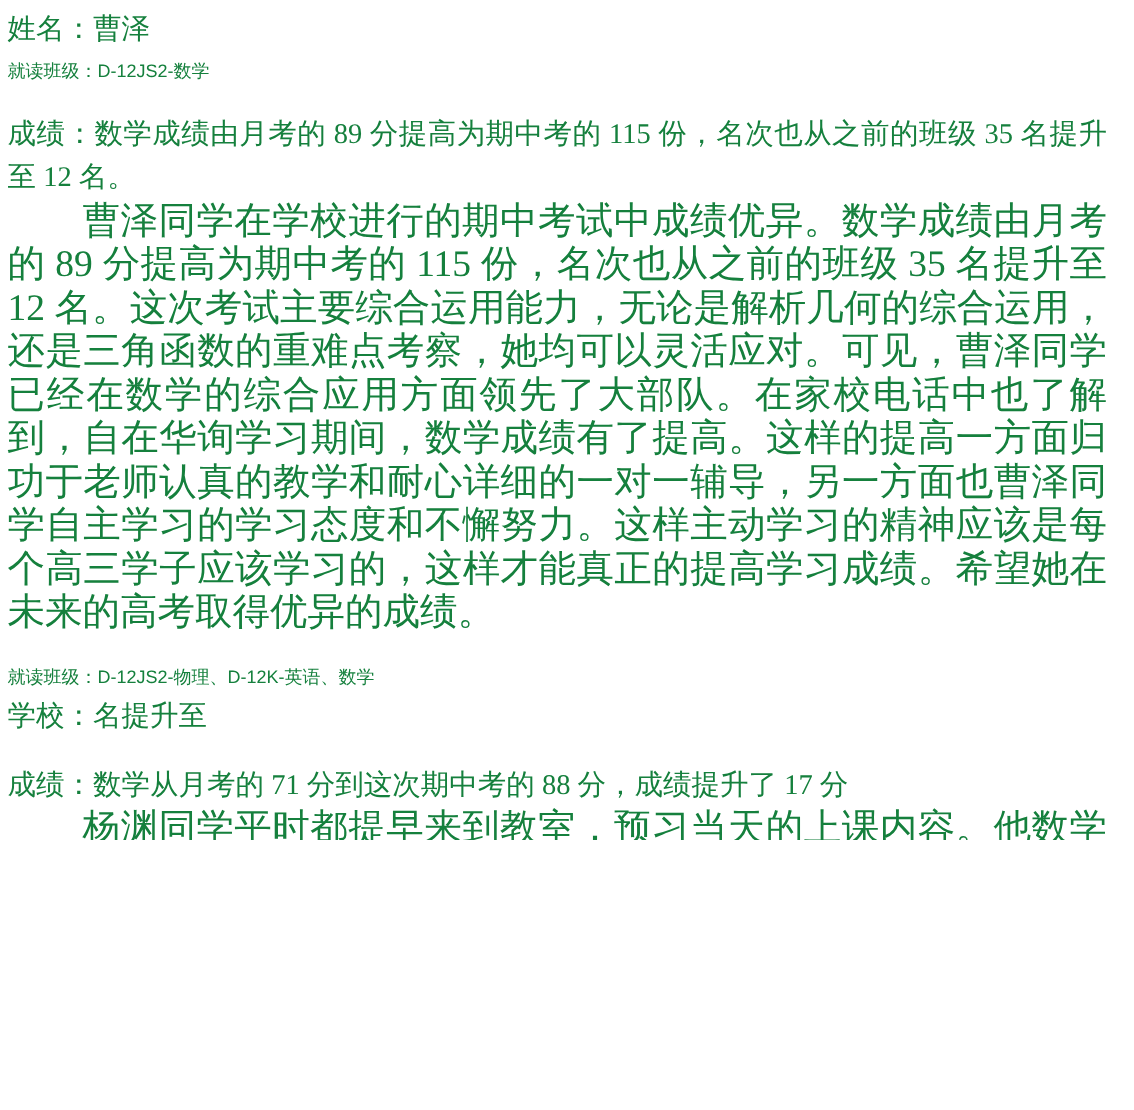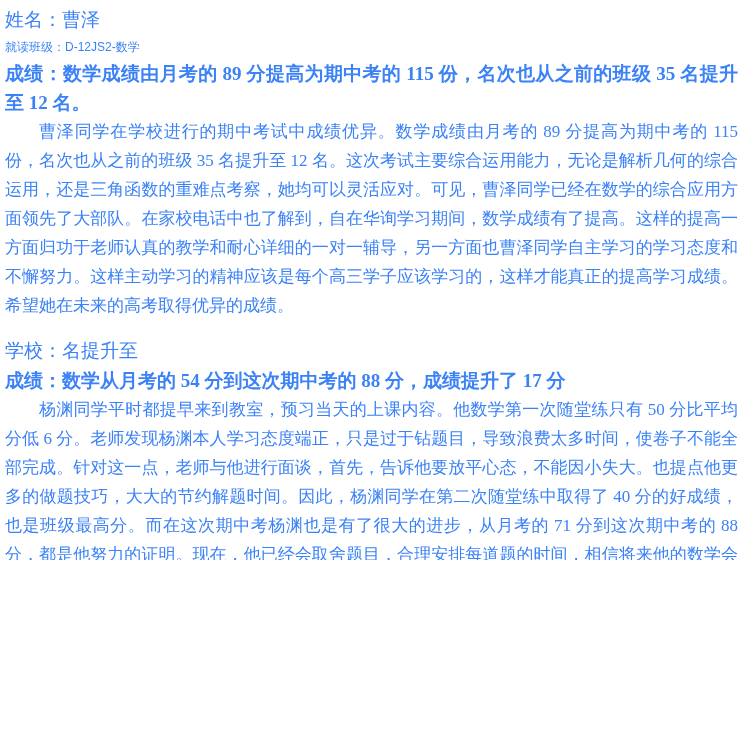--- a/index.html
+++ b/index.html
@@ -7,42 +7,43 @@
     padding: 0;
     background: #ffffff;
   }
   .page {
     width: 756px;
     height: 560px;
     box-sizing: border-box;
     padding: 5px 18px 0 5px;
     overflow: hidden;
     background: #ffffff;
-    color: #3b82f6;
+    color: #15803d;
     font-family: "Liberation Serif", "DejaVu Serif", serif;
   }
   .meta-line {
     font-size: 19px;
     line-height: 30px;
     white-space: nowrap;
   }
   .class-line {
     font-size: 12px;
     line-height: 24px;
     font-family: "Liberation Sans", "DejaVu Sans", "Liberation Serif", sans-serif;
     white-space: nowrap;
   }
   .score-line {
     font-size: 19px;
     line-height: 29px;
-    font-weight: bold;
+    font-weight: normal;
     text-align: justify;
+    margin-top: 16px;
   }
   .para {
-    font-size: 17px;
+    font-size: 25px;
     line-height: 29px;
     text-align: justify;
     text-indent: 2em;
     margin: 0;
   }
   .label { display: inline; }
   .value { display: inline; }
   .student-section { margin: 0; }
   .section-gap { margin-top: 16px; }
 </style>
@@ -52,18 +53,19 @@
 <div class="page">
 
   <div class="student-section">
     <div class="meta-line"><span class="label">姓名：</span><span class="value">曹泽</span></div>
     <div class="class-line"><span class="label">就读班级：</span><span class="value">D-12JS2-数学</span></div>
     <div class="score-line"><span class="label">成绩：</span><span class="value">数学成绩由月考的 89 分提高为期中考的 115 份，名次也从之前的班级 35 名提升至 12 名。</span></div>
     <p class="para">曹泽同学在学校进行的期中考试中成绩优异。数学成绩由月考的 89 分提高为期中考的 115 份，名次也从之前的班级 35 名提升至 12 名。这次考试主要综合运用能力，无论是解析几何的综合运用，还是三角函数的重难点考察，她均可以灵活应对。可见，曹泽同学已经在数学的综合应用方面领先了大部队。在家校电话中也了解到，自在华询学习期间，数学成绩有了提高。这样的提高一方面归功于老师认真的教学和耐心详细的一对一辅导，另一方面也曹泽同学自主学习的学习态度和不懈努力。这样主动学习的精神应该是每个高三学子应该学习的，这样才能真正的提高学习成绩。希望她在未来的高考取得优异的成绩。</p>
   </div>
 
   <div class="student-section section-gap">
+    <div class="class-line"><span class="label">就读班级：</span><span class="value">D-12JS2-物理、D-12K-英语、数学</span></div>
     <div class="meta-line"><span class="label">学校：</span><span class="value">名提升至</span></div>
-    <div class="score-line"><span class="label">成绩：</span><span class="value">数学从月考的 54 分到这次期中考的 88 分，成绩提升了 17 分</span></div>
+    <div class="score-line"><span class="label">成绩：</span><span class="value">数学从月考的 71 分到这次期中考的 88 分，成绩提升了 17 分</span></div>
     <p class="para">杨渊同学平时都提早来到教室，预习当天的上课内容。他数学第一次随堂练只有 50 分比平均分低 6 分。老师发现杨渊本人学习态度端正，只是过于钻题目，导致浪费太多时间，使卷子不能全部完成。针对这一点，老师与他进行面谈，首先，告诉他要放平心态，不能因小失大。也提点他更多的做题技巧，大大的节约解题时间。因此，杨渊同学在第二次随堂练中取得了 40 分的好成绩，也是班级最高分。而在这次期中考杨渊也是有了很大的进步，从月考的 71 分到这次期中考的 88 分，都是他努力的证明。现在，他已经会取舍题目，合理安排每道题的时间，相信将来他的数学会有更大的进步。</p>
   </div>
 
 </div>
 
 </body></html>

